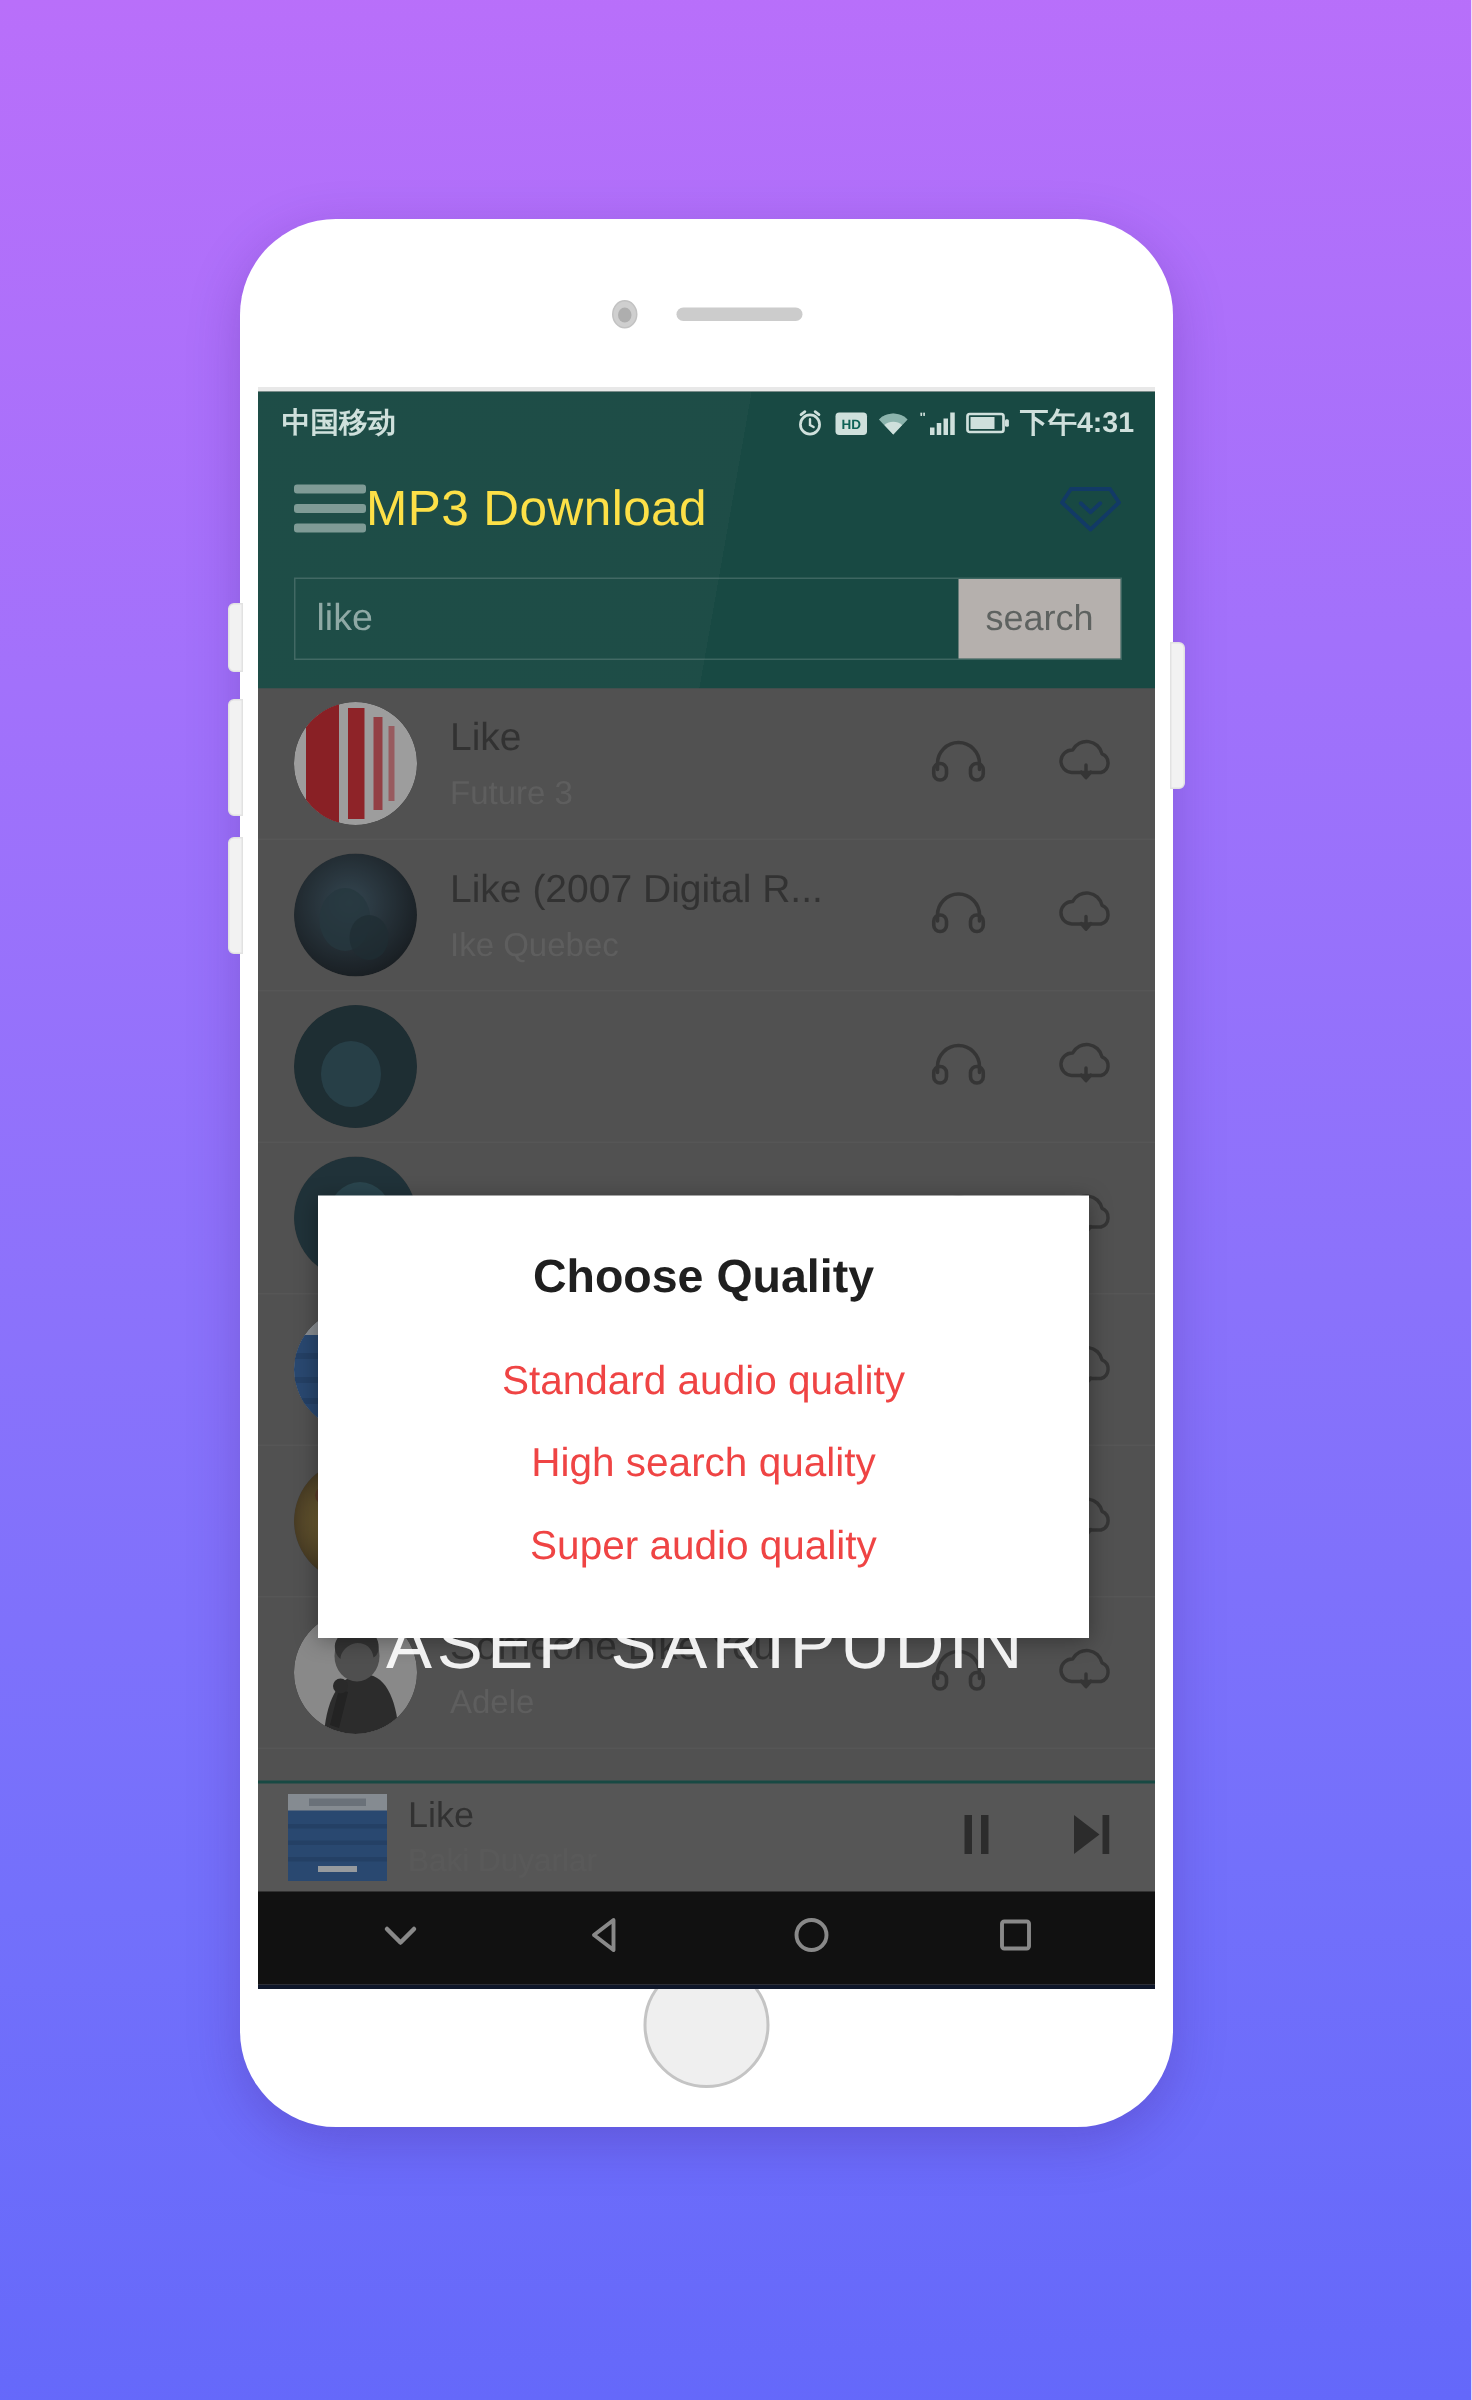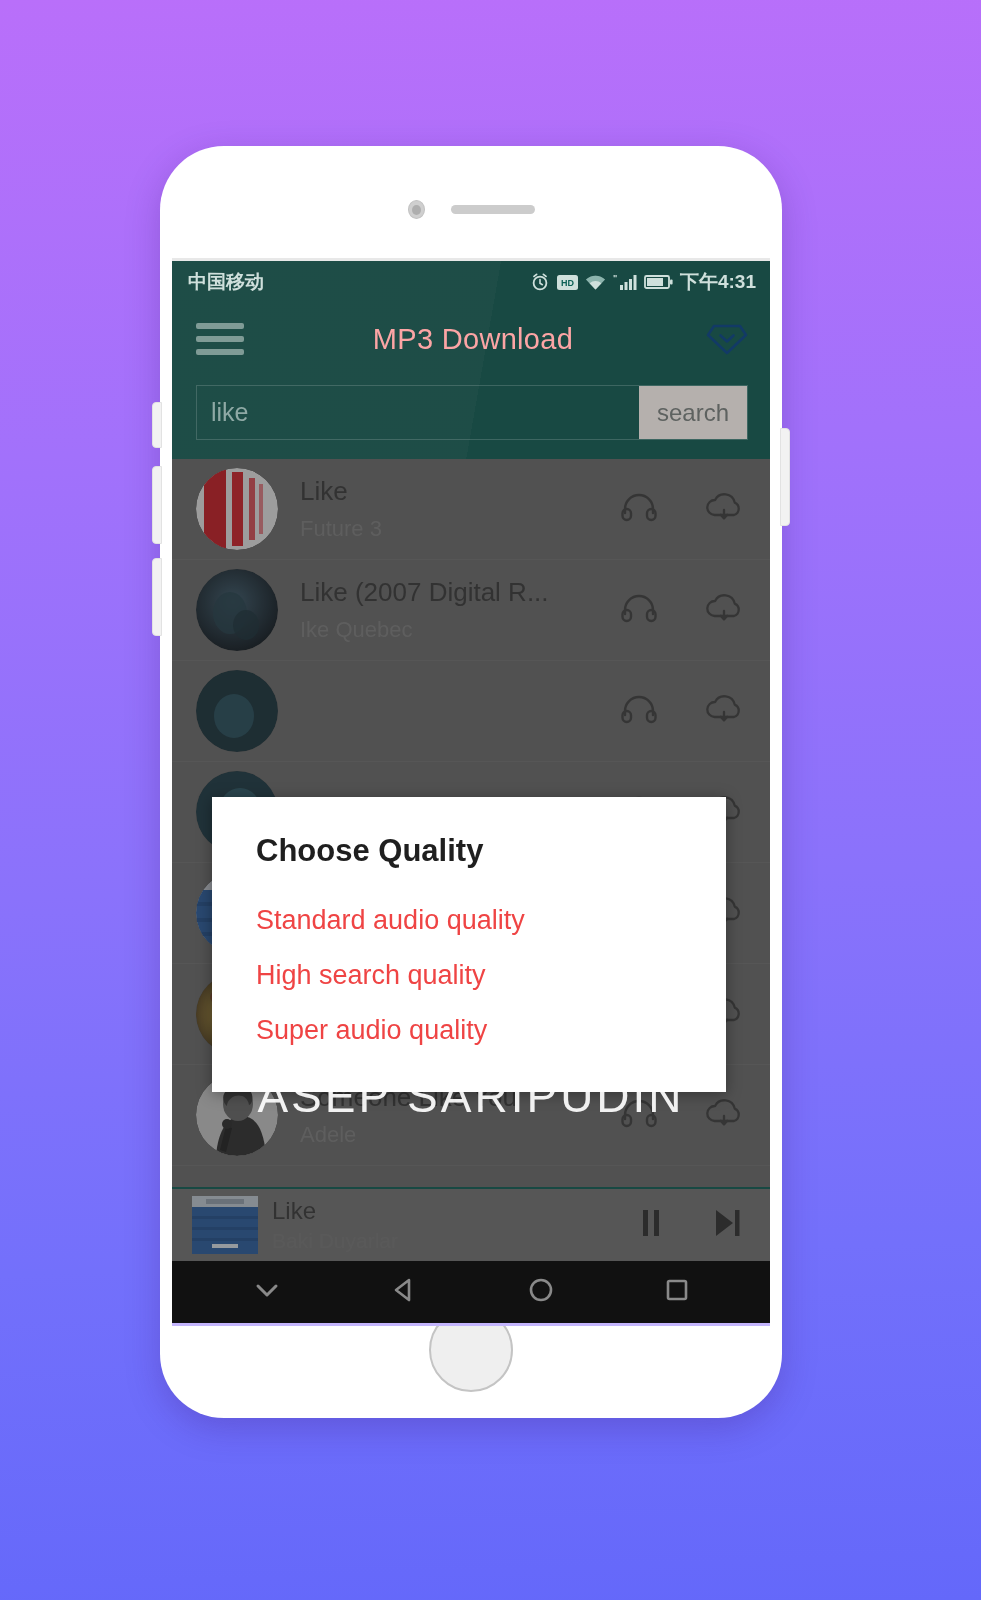--- a/index.html
+++ b/index.html
@@ -69,21 +69,21 @@
   }
 
   
   #screen {
     position: absolute;
     left: 12px; top: 112px;
     width: 598px; height: 1068px;
     overflow: hidden;
     background: #6e6e6e;
     border-top: 3px solid #e8e8e8;
-    border-bottom: 3px solid #c4b5fd;
+    border-bottom: 3px solid #0f172a;
   }
 
   
   #app-header {
     position: relative;
     height: 198px;
     background: #0d6156;
   }
   #app-header::before {
     
@@ -108,22 +108,22 @@
   
   #title-row {
     position: relative; z-index: 2;
     height: 72px;
     display: flex; align-items: center;
     padding: 0 22px 0 24px;
   }
   #hamburger { width: 48px; display: flex; flex-direction: column; gap: 7px; cursor: pointer; }
   #hamburger span { display: block; height: 6px; border-radius: 2px; background: #7f9b96; }
   #app-title {
-    flex: 1; text-align: center;
-    color: #fca5a5; font-size: 29px; letter-spacing: .3px;
+    flex: 1; text-align: left;
+    color: #fde047; font-size: 33px; letter-spacing: .3px;
   }
   #gem-icon { width: 46px; display: flex; justify-content: flex-end; }
 
   
   #search-row {
     position: relative; z-index: 2;
     margin: 10px 22px 0 24px;
     display: flex; align-items: stretch;
     border: 1px solid rgba(255,255,255,.16);
   }
@@ -195,20 +195,21 @@
     background: rgba(40,40,40,.42);
     pointer-events: none;
   }
   #quality-dialog {
     position: absolute;
     left: 40px; top: 536px;
     width: 514px;
     background: #ffffff;
     padding: 36px 44px 34px 44px;
     box-shadow: 0 2px 14px rgba(0,0,0,.35);
+    text-align: center;
   }
   #dialog-title {
     font-size: 31px; font-weight: bold; color: #1f1f1f;
     margin-bottom: 24px;
   }
   .quality-option {
     font-size: 27px; color: #ef4444;
     padding: 12px 0;
     cursor: pointer;
   }

